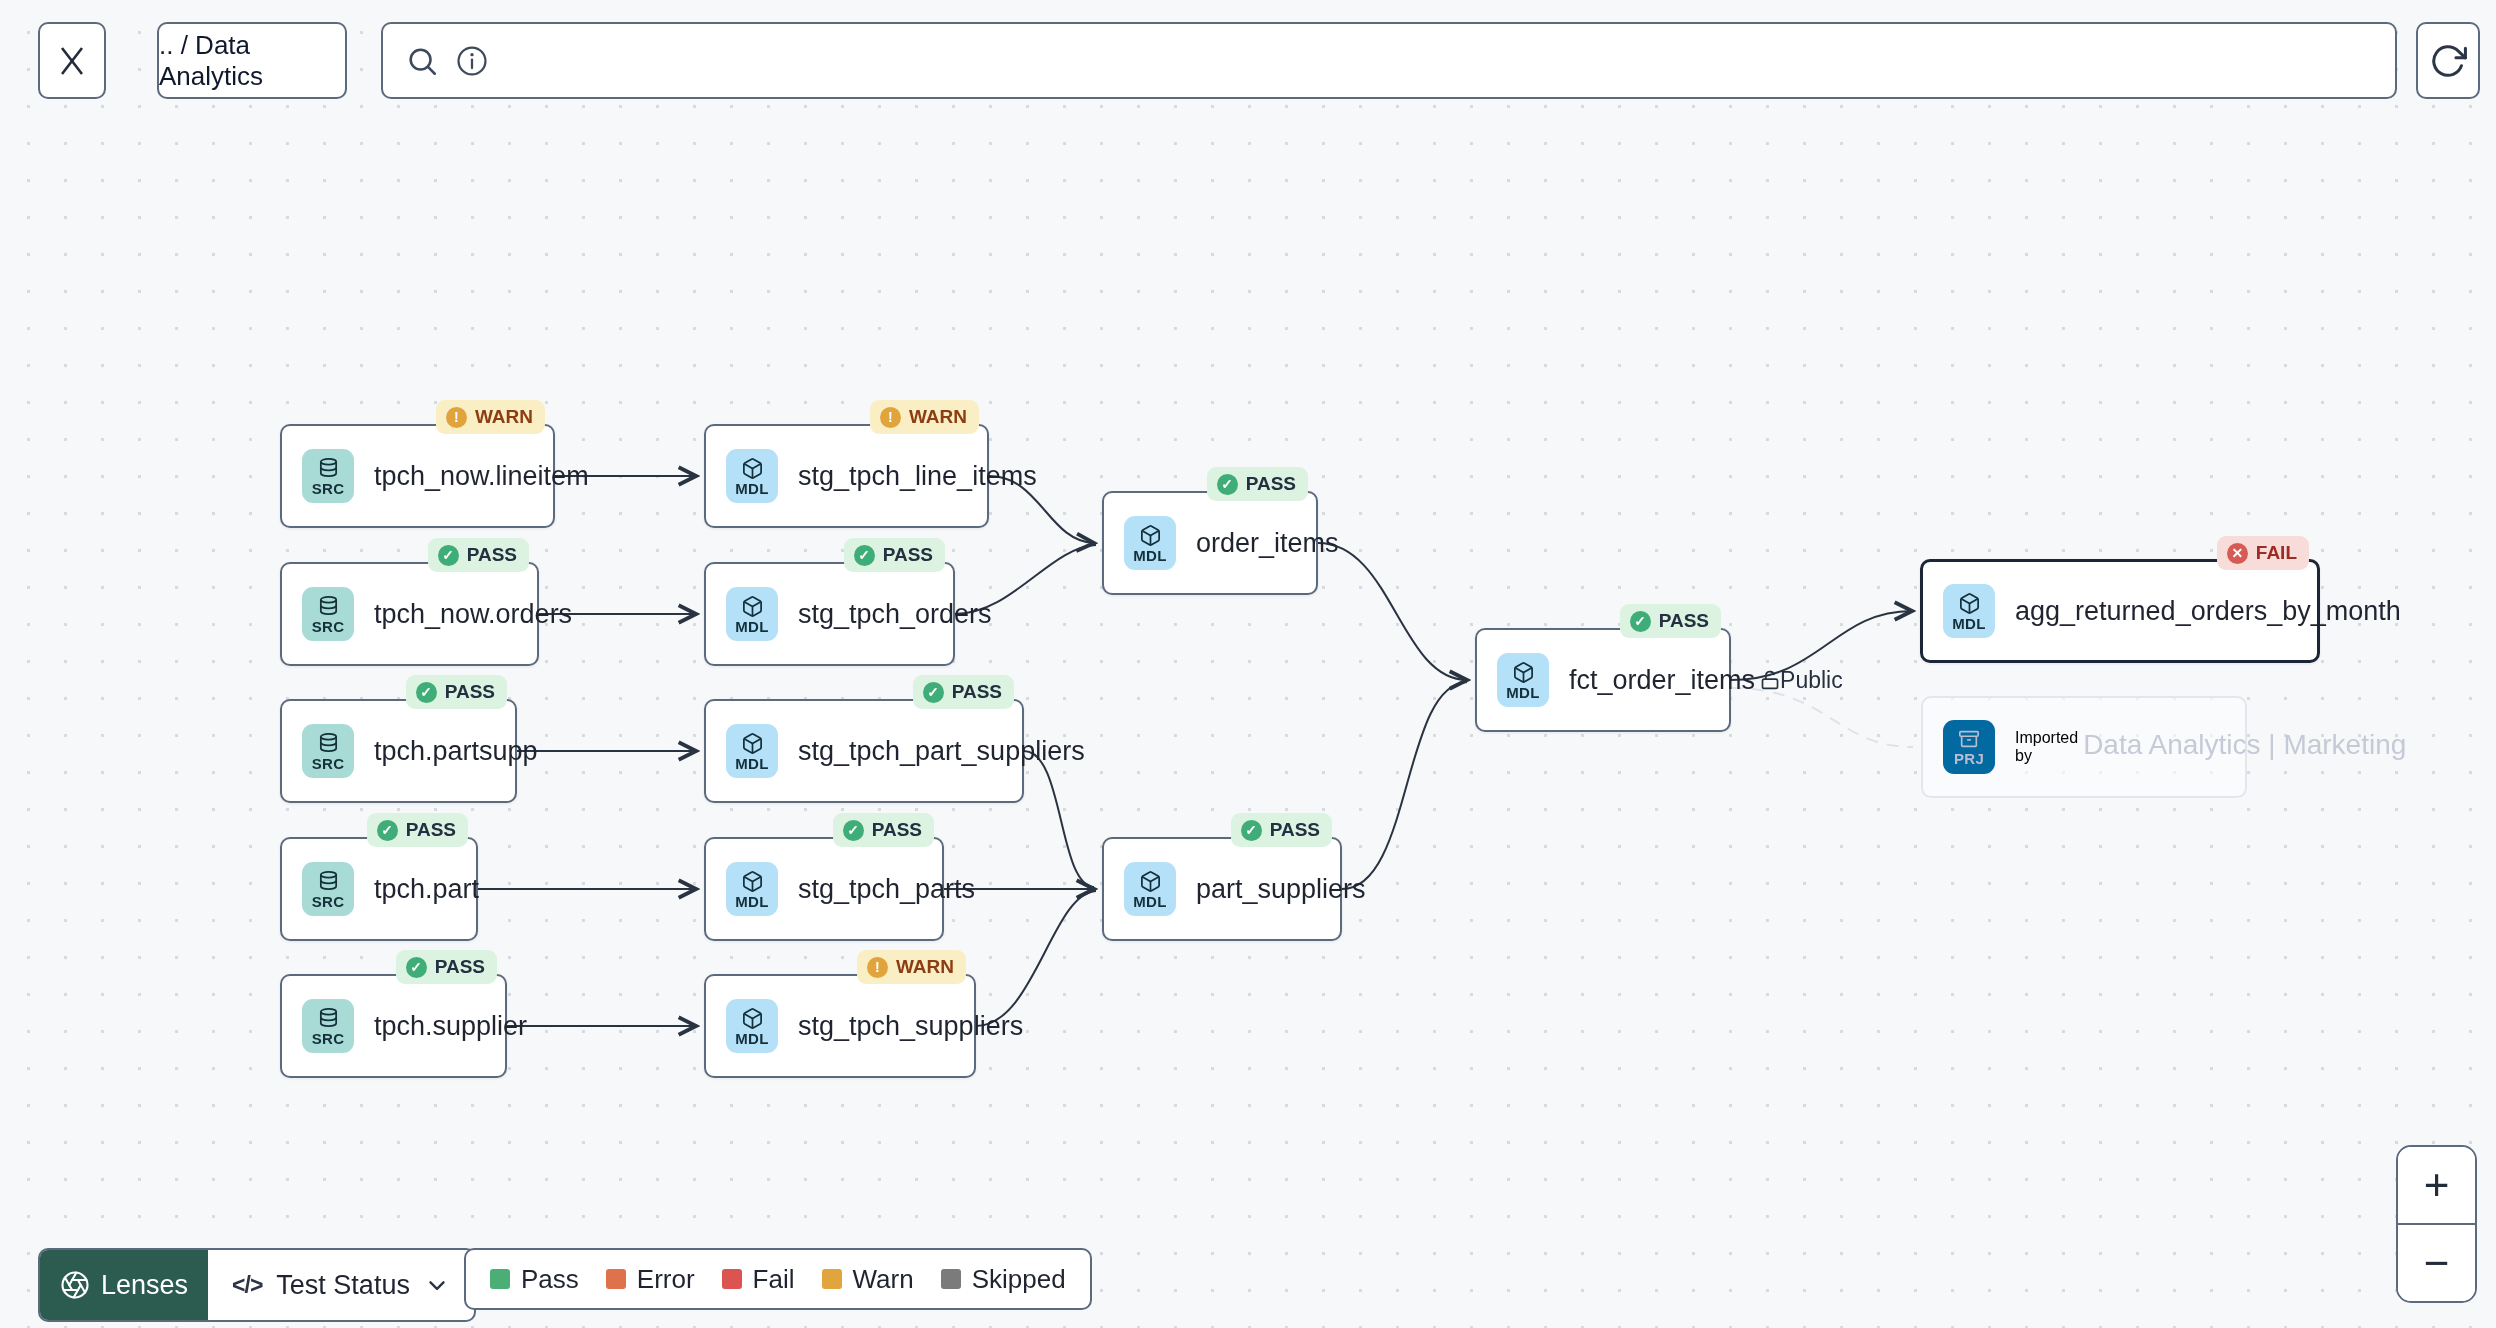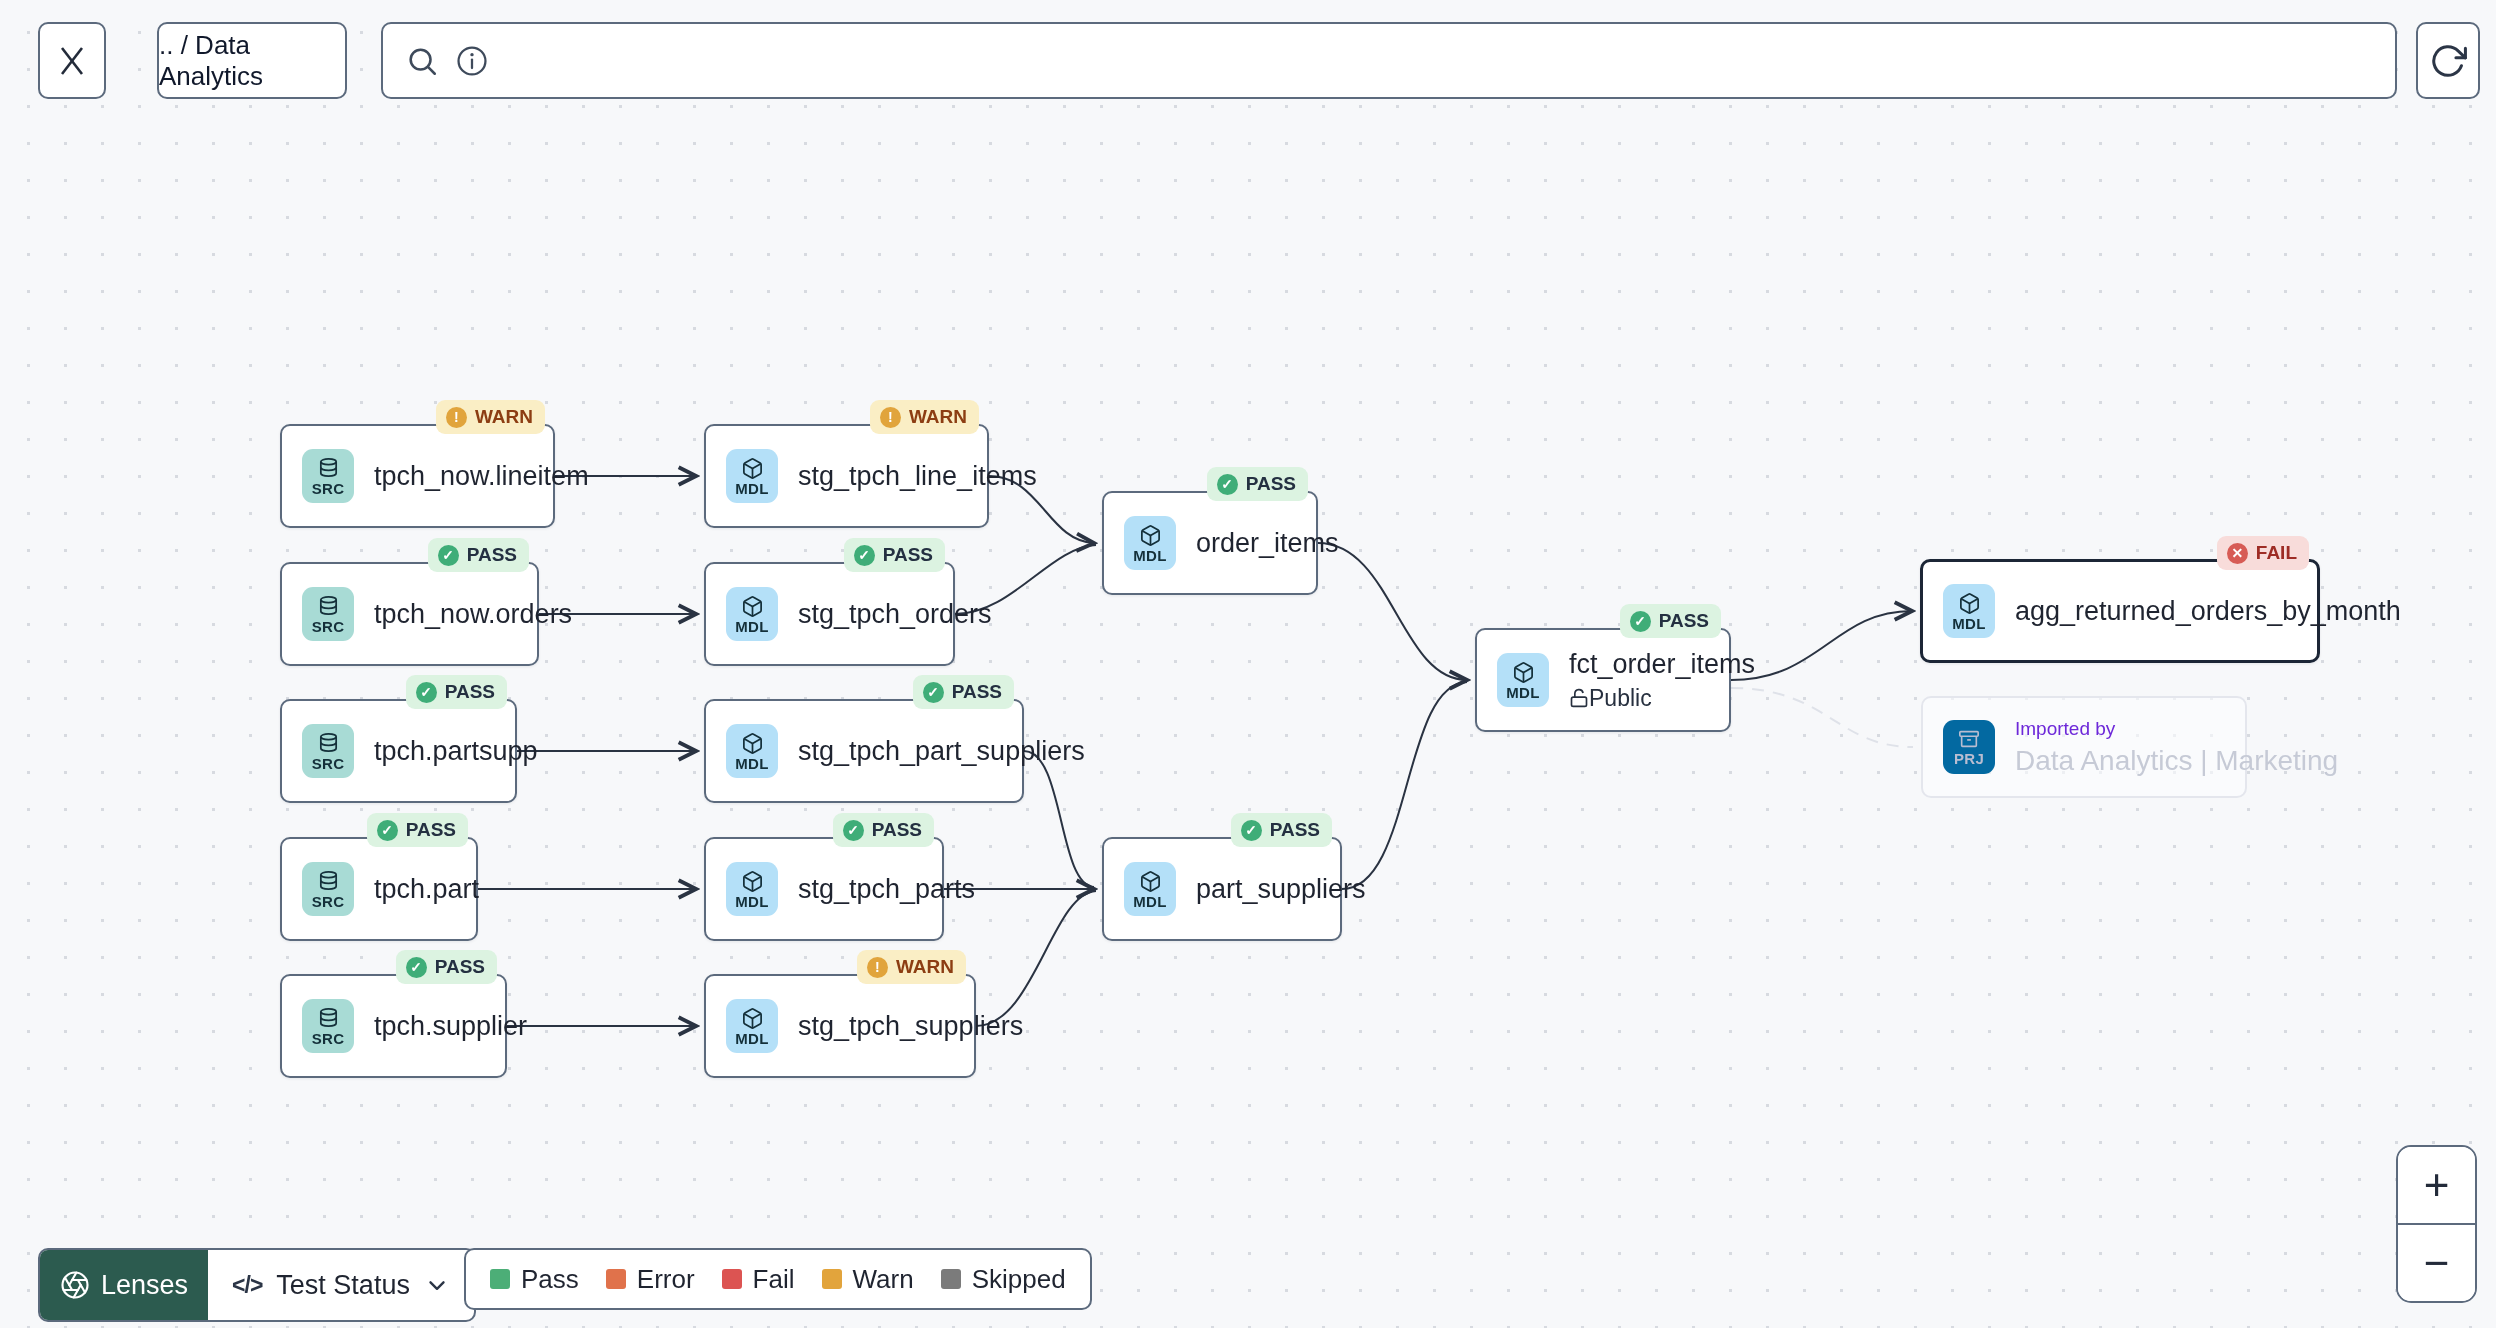--- a/index.html
+++ b/index.html
@@ -42,21 +42,21 @@
   .chip {
     width: 52px; height: 54px; border-radius: 11px; flex: 0 0 auto;
     display: flex; flex-direction: column; align-items: center; justify-content: center;
     margin-right: 20px; color: #14303A;
   }
   .chip .chip-label { font-size: 15px; font-weight: bold; letter-spacing: 0.3px; line-height: 1; margin-top: 1px; }
   .chip-src { background: #A8DBD5; }
   .chip-mdl { background: #B4E0F8; }
   .chip-prj { background: #0369a1; color: #B9BDD1; }
   .node-label { font-size: 27px; color: #1F2430; white-space: nowrap; }
-  .node-text { display: flex; flex-direction: column; gap: 5px; }
+  .node-text { display: flex; flex-direction: row; gap: 5px; }
   .access-row { display: flex; align-items: center; font-size: 23px; color: #27303F; }
   .badge {
     position: absolute; top: -26px; right: 8px; height: 34px; border-radius: 9px;
     display: flex; align-items: center; gap: 8px; padding: 0 12px 0 10px;
     font-size: 19px; font-weight: bold; z-index: 3;
   }
   .badge .dot {
     width: 21px; height: 21px; border-radius: 50%; color: #fff;
     display: flex; align-items: center; justify-content: center;
     font-size: 14px; line-height: 1;
@@ -64,21 +64,21 @@
   .badge-pass { background: #DCF3E1; color: #243041; }
   .badge-pass .dot { background: #3FAD78; }
   .badge-warn { background: #FAEEC5; color: #8C3D12; }
   .badge-warn .dot { background: #E1A43C; }
   .badge-fail { background: #F8DCDA; color: #9E2C25; }
   .badge-fail .dot { background: #D75B55; }
   .node-faded {
     height: 102px; background: rgba(252,253,255,0.6);
     border: 2px solid #E4E6ED; box-shadow: none; color: #C4C8D4;
   }
-  .faded-line1 { font-size: 19px; color: #6d28d9; }
+  .faded-line1 { font-size: 16px; color: #000000; }
   .faded-line2 { font-size: 28px; color: #C6CAD6; white-space: nowrap; }
   
   .lens-group {
     position: absolute; left: 38px; top: 1248px; height: 74px; z-index: 4;
     border: 2px solid #5C6A7D; border-radius: 10px; overflow: hidden;
     display: flex; background: #fff;
   }
   .lenses-btn {
     background: #2C5B4F; color: #fff; display: flex; align-items: center;
     gap: 11px; padding: 0 20px; font-size: 27px; cursor: pointer;

